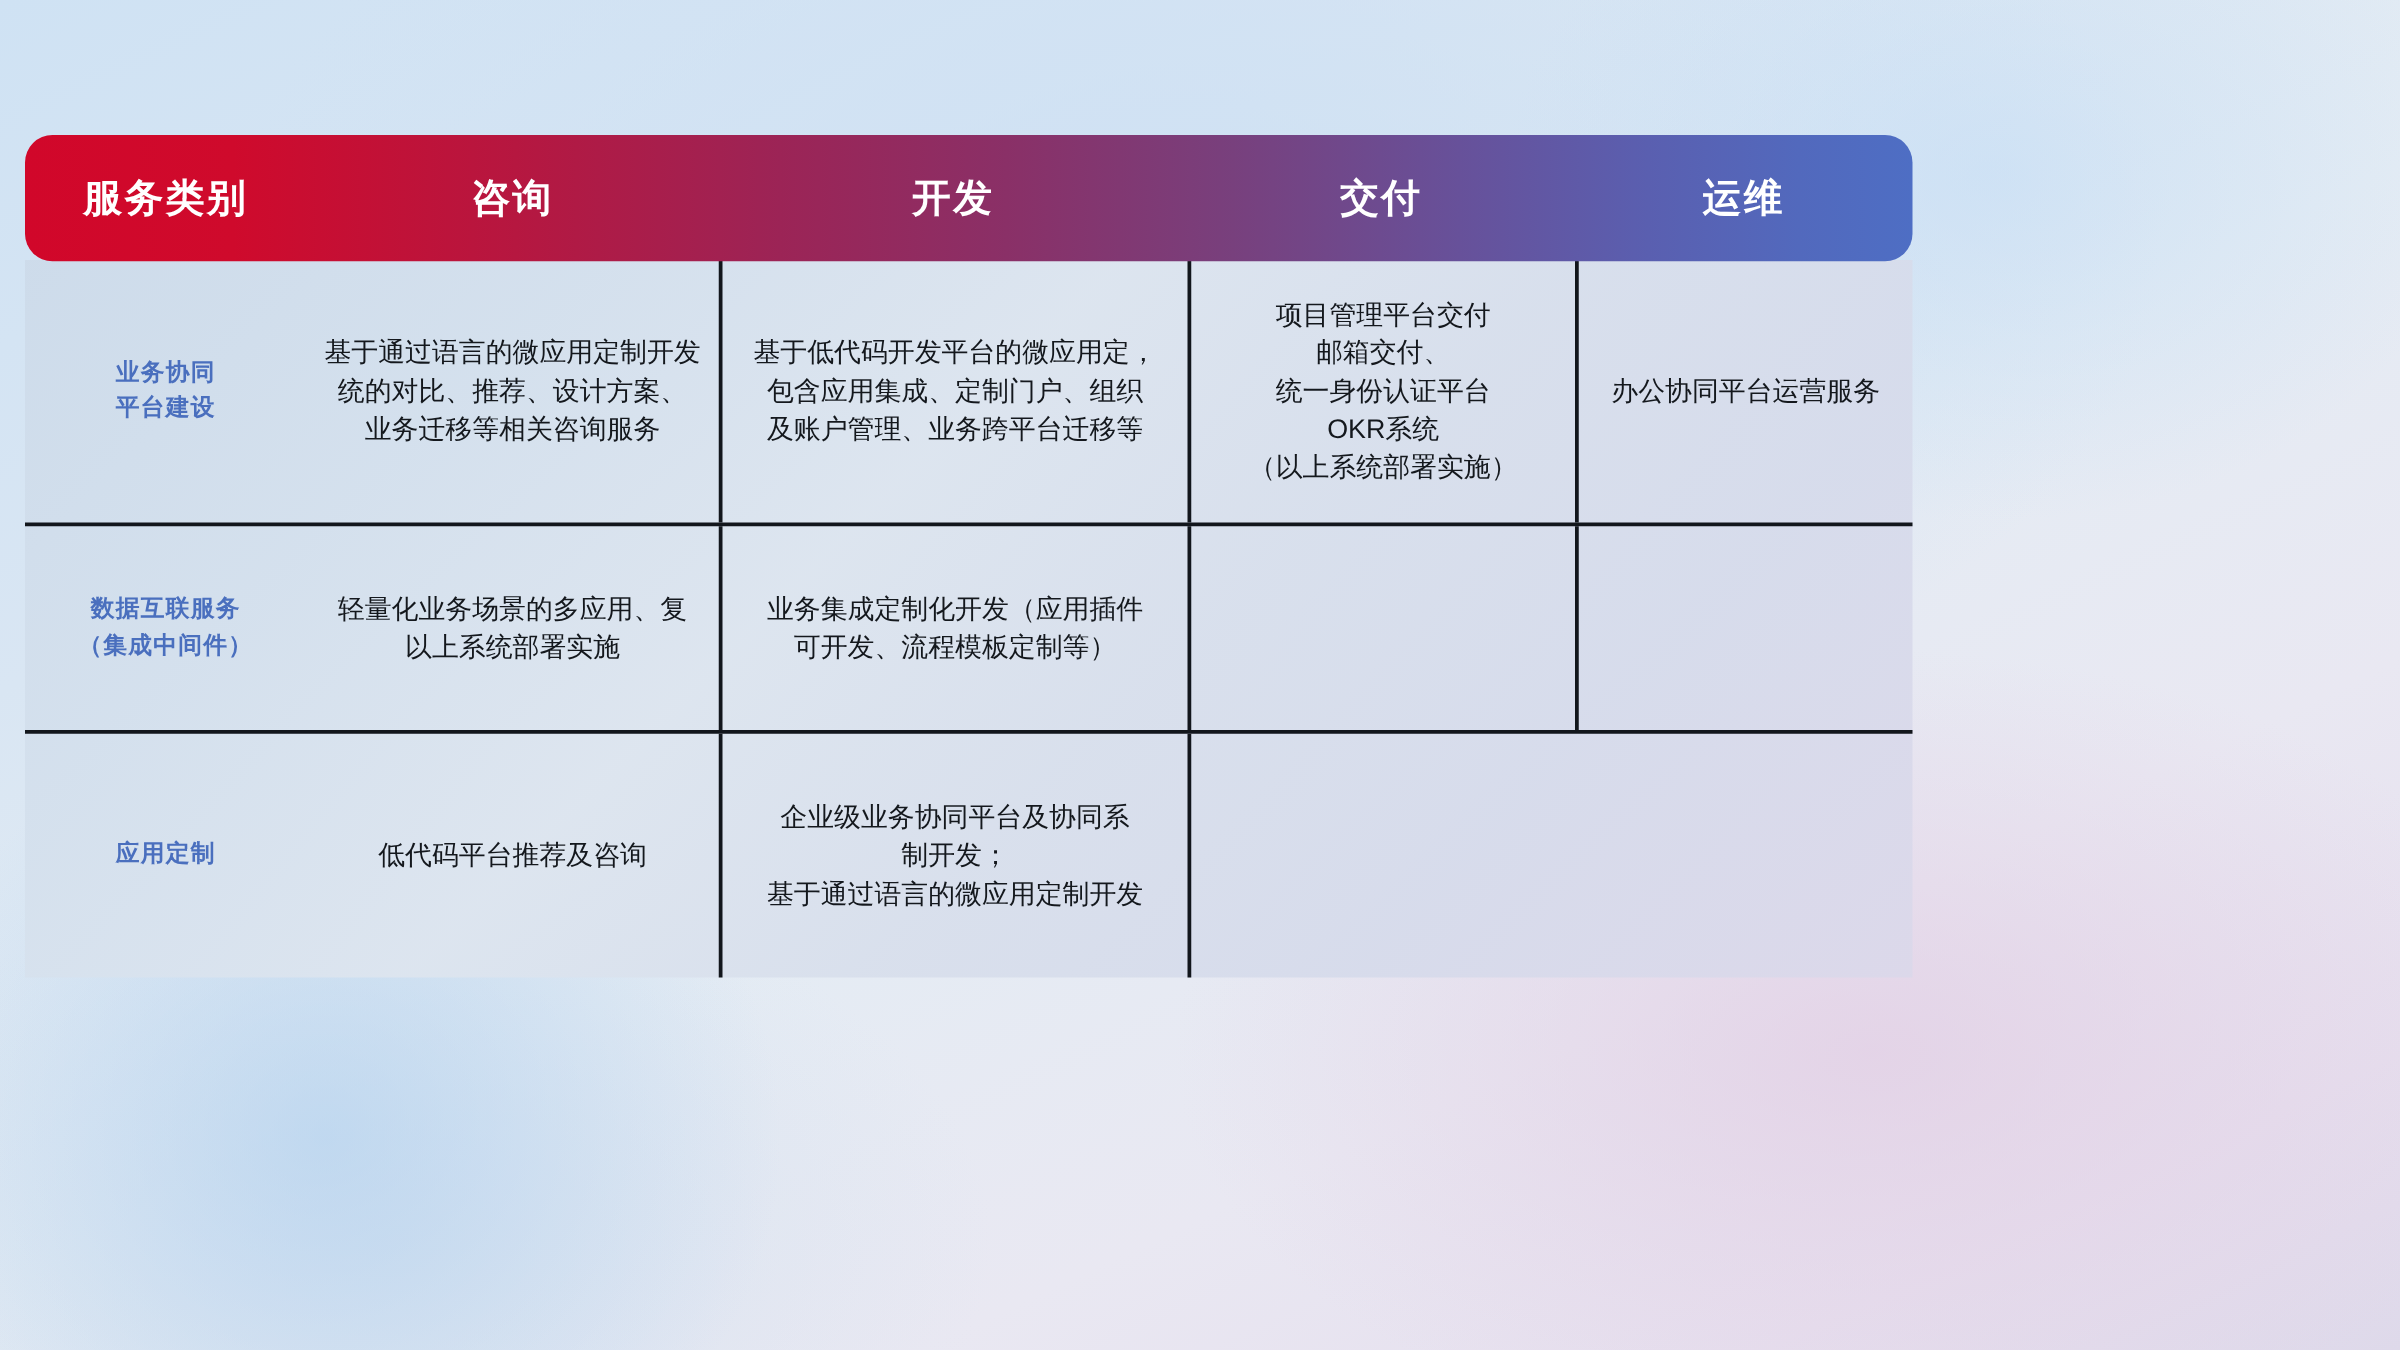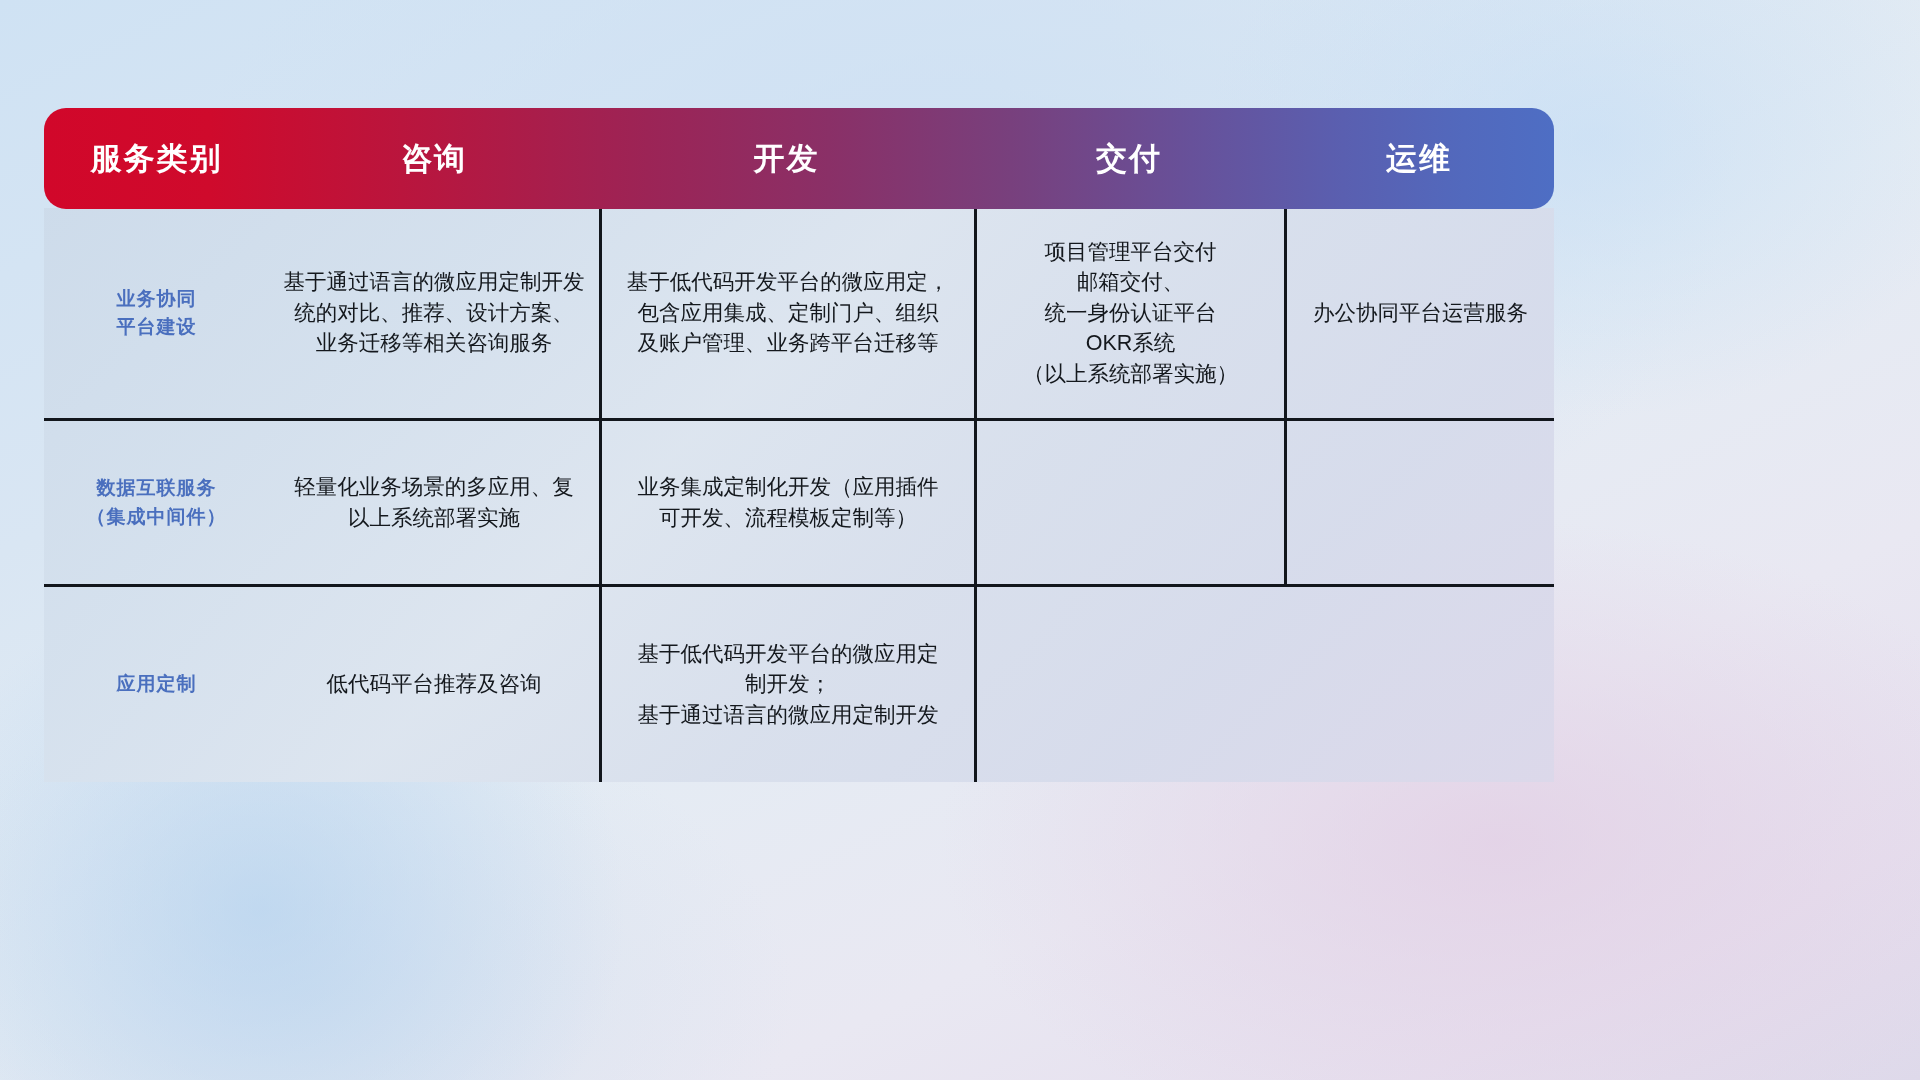--- a/index.html
+++ b/index.html
@@ -35,21 +35,21 @@
     content: "";
     position: absolute;
     right: -60px; top: -140px;
     width: 780px; height: 560px;
     background: radial-gradient(ellipse at center, rgba(196,221,245,0.6) 0%, rgba(196,221,245,0) 70%);
     pointer-events: none;
   }
 
   .table-wrap {
     position: absolute;
-    left: 44px;
+    left: 20px;
     top: 108px;
     width: 1510px;
   }
 
   
   .thead {
     display: flex;
     height: 101px;
     border-radius: 22px;
     overflow: hidden;
@@ -179,21 +179,21 @@
 以上系统部署实施</div>
         <div class="td c2">业务集成定制化开发（应用插件
 可开发、流程模板定制等）</div>
         <div class="td c3"></div>
         <div class="td c4"></div>
       </div>
 
       <div class="tr r2">
         <div class="td cat c0">应用定制</div>
         <div class="td c1">低代码平台推荐及咨询</div>
-        <div class="td c2">基于低代码开发平台的微应用定
+        <div class="td c2">企业级业务协同平台及协同系
 制开发；
 基于通过语言的微应用定制开发</div>
         <div class="td c4"></div>
       </div>
 
     </div>
   </div>
 </div>
 
 </body></html>

